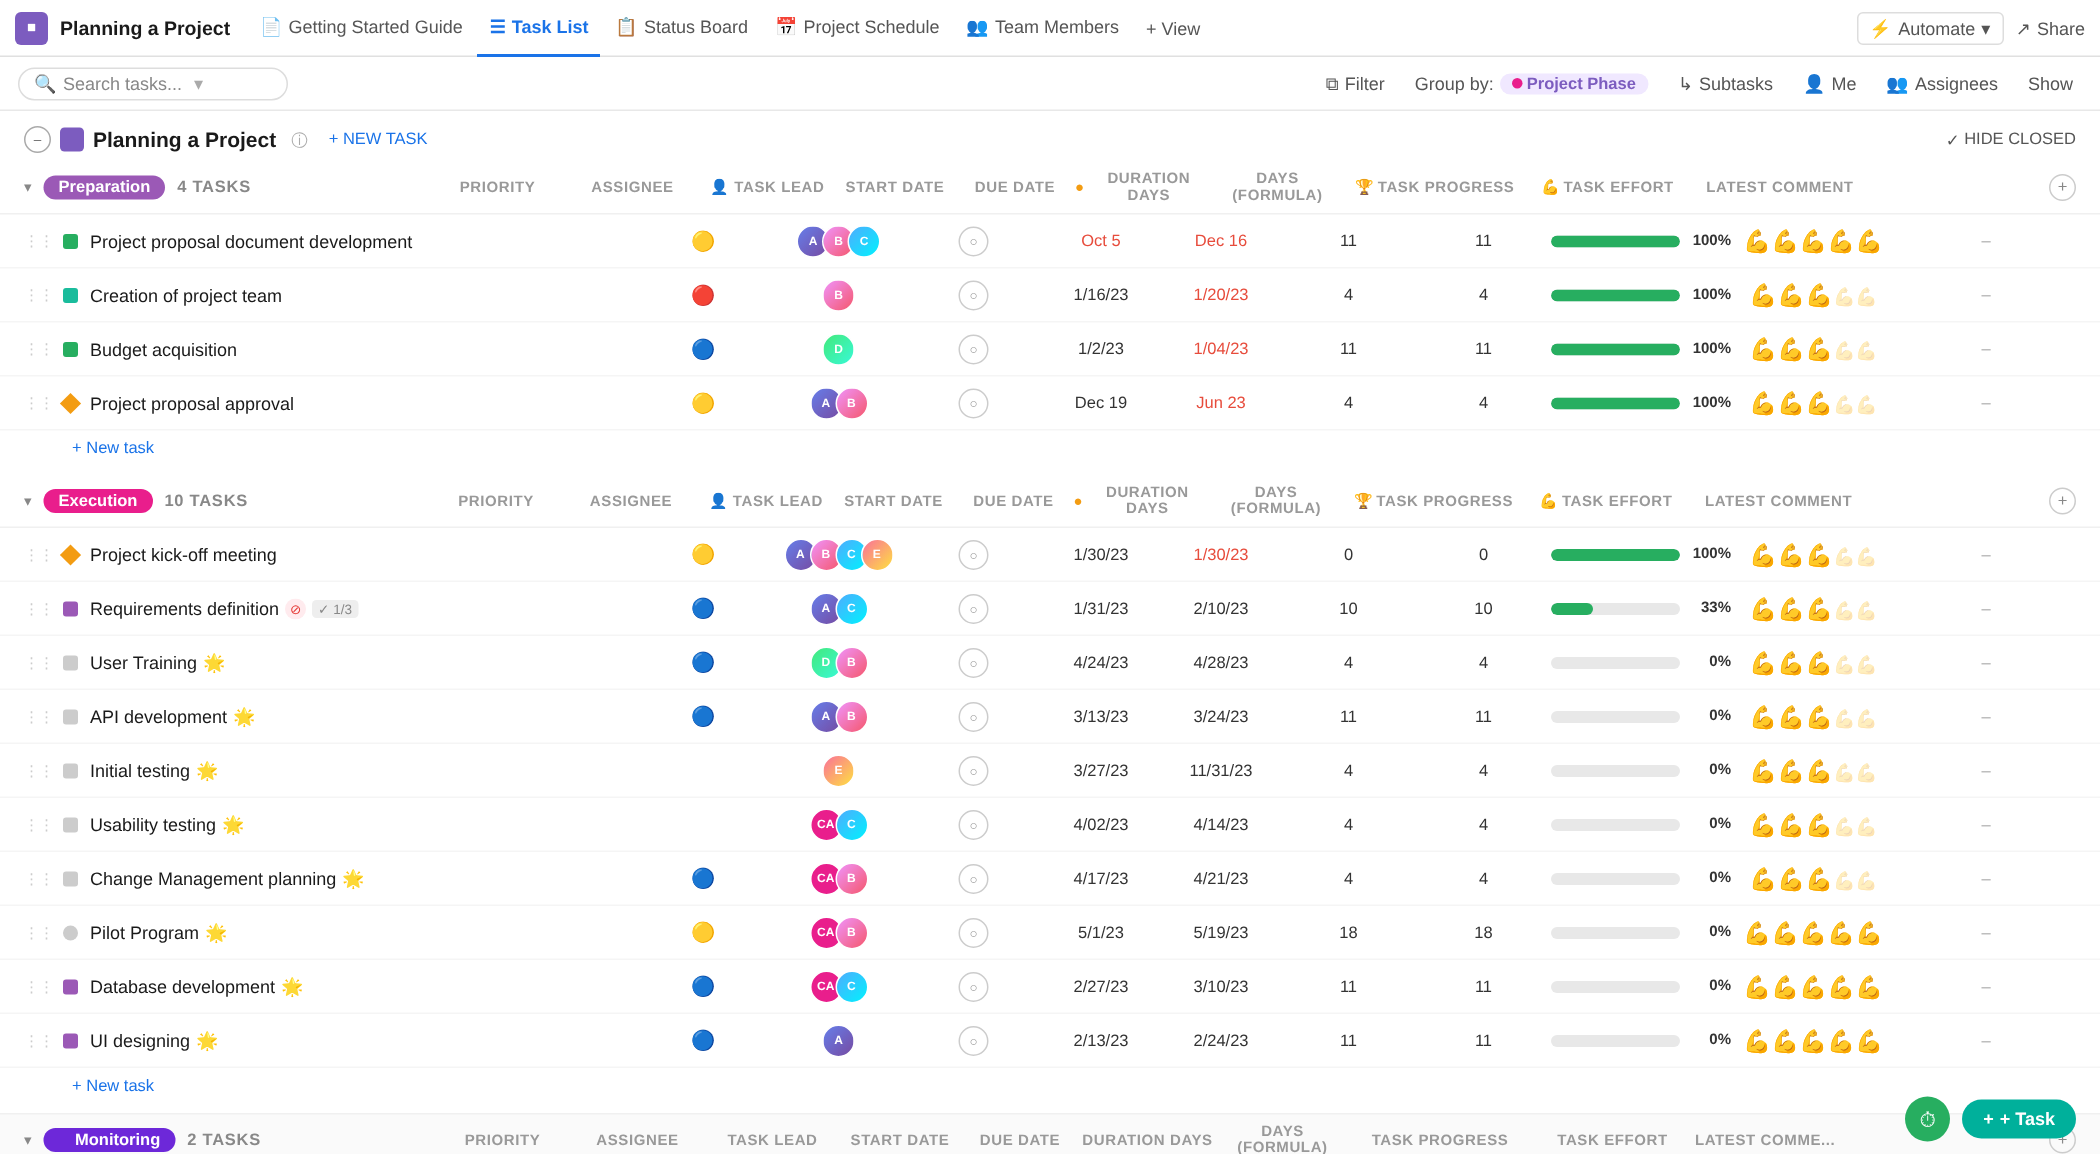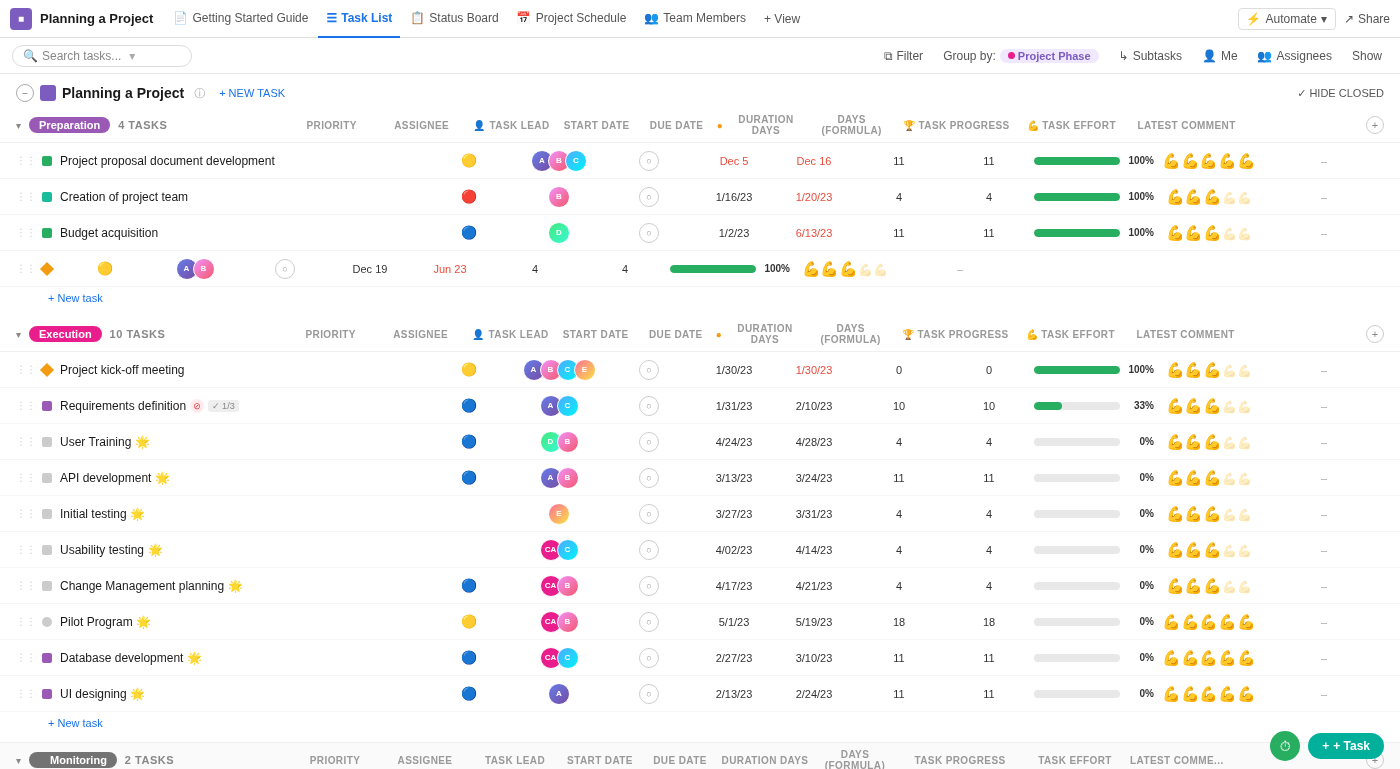--- a/index.html
+++ b/index.html
@@ -36,21 +36,21 @@
     .new-task-inline { font-size: 11px; color: #1a73e8; cursor: pointer; padding: 2px 8px; border-radius: 3px; }
     .hide-closed { margin-left: auto; font-size: 11px; color: #555; cursor: pointer; display: flex; align-items: center; gap: 3px; }
 
     
     .group-section { margin-bottom: 8px; }
     .group-header { display: flex; align-items: center; padding: 6px 16px; gap: 8px; border-bottom: 1px solid #f0f0f0; }
     .group-collapse { color: #888; cursor: pointer; font-size: 10px; }
     .group-badge { border-radius: 10px; padding: 2px 10px; font-size: 11px; font-weight: 700; color: white; }
     .badge-purple { background: #9b59b6; }
     .badge-pink { background: #e91e8c; }
-    .badge-teal { background: #737373; padding-left: 21px; }
+    .badge-teal { background: #6d28d9; padding-left: 21px; }
     .group-count { font-size: 11px; color: #888; font-weight: 600; letter-spacing: 0.5px; text-transform: uppercase; }
     .group-add { margin-left: auto; width: 18px; height: 18px; border-radius: 50%; border: 1.5px solid #ccc; display: flex; align-items: center; justify-content: center; cursor: pointer; color: #888; font-size: 11px; }
 
     
     .task-row { display: flex; align-items: center; padding: 4px 16px; border-bottom: 1px solid #f5f5f5; min-height: 36px; }
     .task-drag { color: #ccc; margin-right: 6px; font-size: 10px; cursor: grab; }
     .task-status-dot { width: 10px; height: 10px; border-radius: 2px; flex-shrink: 0; margin-right: 8px; }
     .status-green { background: #27ae60; }
     .status-teal { background: #1abc9c; }
     .status-purple { background: #9b59b6; }
@@ -226,21 +226,21 @@
       <div class="assignee-col">
         <div class="avatar-stack">
           <div class="avatar avatar-img-1">A</div>
           <div class="avatar avatar-img-2">B</div>
           <div class="avatar avatar-img-3">C</div>
         </div>
       </div>
       <div class="task-lead-col">
         <div class="task-lead-icon">○</div>
       </div>
-      <div class="date-col date-overdue">Dec 5</div>
+      <div class="date-col date-overdue">Oct 5</div>
       <div class="date-col date-overdue">Dec 16</div>
       <div class="num-col">11</div>
       <div class="num-col">11</div>
       <div class="progress-col">
         <div class="progress-bar-wrap">
             <div class="progress-bar-fill fill-green" style="width:100%"></div>
           </div>
         <span class="progress-pct">100%</span>
       </div>
       <div class="effort-col"><span class="effort-icons">💪💪💪💪💪</span></div>
@@ -281,36 +281,37 @@
       <div class="priority-flag">🔵</div>
       <div class="assignee-col">
         <div class="avatar-stack">
           <div class="avatar avatar-img-4">D</div>
         </div>
       </div>
       <div class="task-lead-col">
         <div class="task-lead-icon">○</div>
       </div>
       <div class="date-col">1/2/23</div>
-      <div class="date-col date-overdue">6/13/23</div>
+      <div class="date-col date-overdue">1/04/23</div>
       <div class="num-col">11</div>
       <div class="num-col">11</div>
       <div class="progress-col">
         <div class="progress-bar-wrap">
             <div class="progress-bar-fill fill-green" style="width:100%"></div>
           </div>
         <span class="progress-pct">100%</span>
       </div>
       <div class="effort-col"><span class="effort-icons">💪💪💪</span><span style="opacity:0.3">💪💪</span></div>
       <div class="comment-col">–</div>
     </div>
 
     <div class="task-row">
       <span class="task-drag">⋮⋮</span>
       <div style="width:10px;height:10px;background:#f39c12;transform:rotate(45deg);flex-shrink:0;margin-right:8px;"></div>
+      <span class="task-name">Project proposal approval</span>
       <div class="priority-flag">🟡</div>
       <div class="assignee-col">
         <div class="avatar-stack">
           <div class="avatar avatar-img-1">A</div>
           <div class="avatar avatar-img-2">B</div>
         </div>
       </div>
       <div class="task-lead-col">
         <div class="task-lead-icon">○</div>
       </div>
@@ -486,21 +487,21 @@
       <div class="priority-flag"></div>
       <div class="assignee-col">
         <div class="avatar-stack">
           <div class="avatar avatar-img-5">E</div>
         </div>
       </div>
       <div class="task-lead-col">
         <div class="task-lead-icon">○</div>
       </div>
       <div class="date-col">3/27/23</div>
-      <div class="date-col">3/31/23</div>
+      <div class="date-col">11/31/23</div>
       <div class="num-col">4</div>
       <div class="num-col">4</div>
       <div class="progress-col">
         <div class="progress-bar-wrap">
             <div class="progress-bar-fill" style="width:0%"></div>
           </div>
         <span class="progress-pct">0%</span>
       </div>
       <div class="effort-col"><span class="effort-icons">💪💪💪</span><span style="opacity:0.3">💪💪</span></div>
       <div class="comment-col">–</div>

